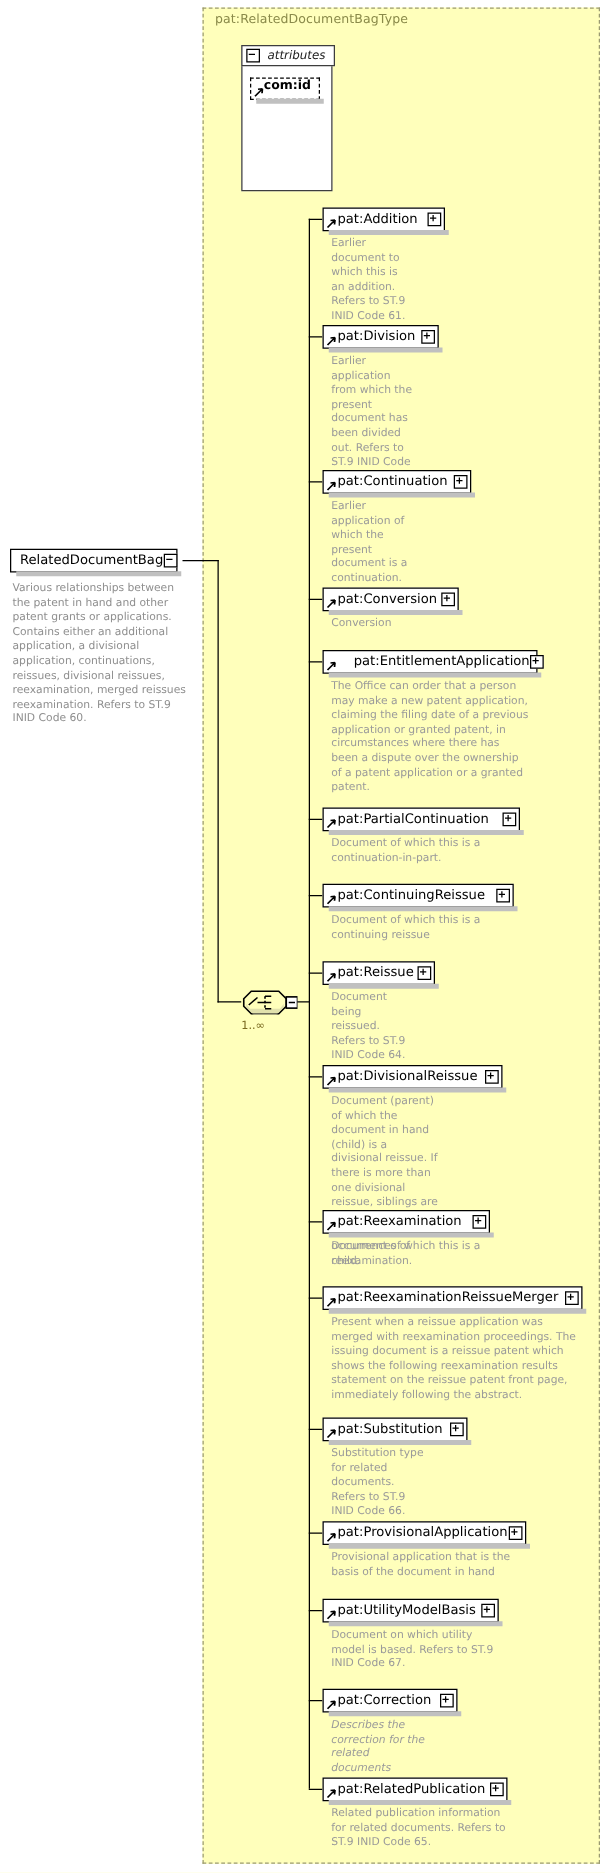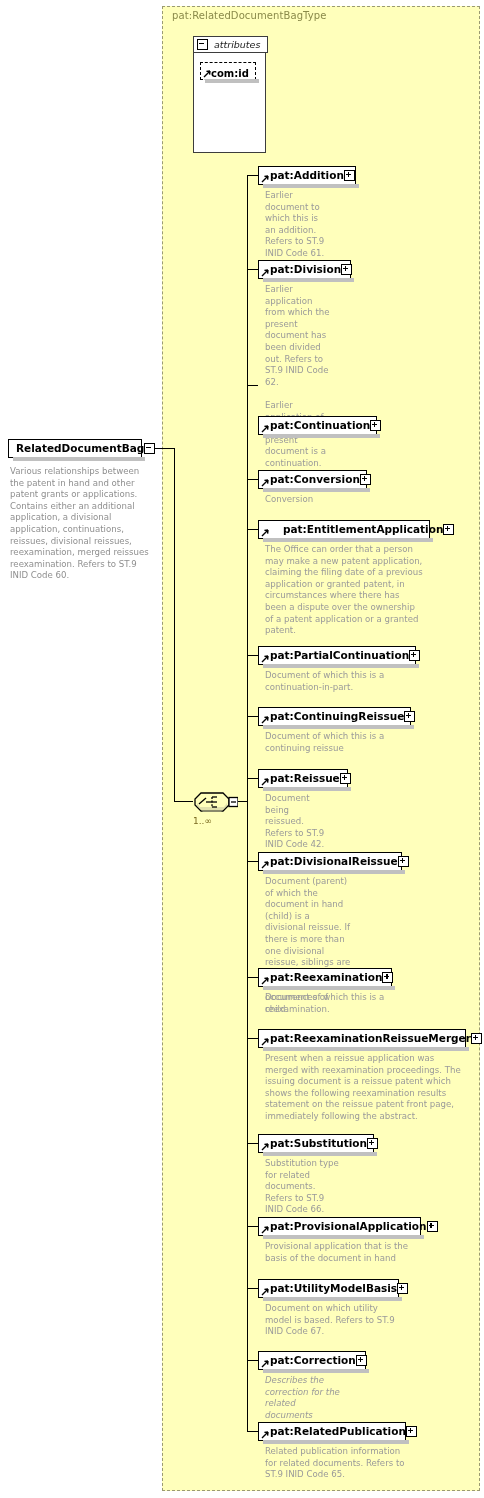--- a/index.html
+++ b/index.html
@@ -54,21 +54,21 @@
     position: absolute;
     left: 4px;
     top: 100%;
     width: 100%;
     height: 4px;
     background: #c0c0c0;
     z-index: -1;
   }
   .node .nlabel {
     font-size: 10.5px;
-    font-weight: bold;
+    font-weight: normal;
     color: #000000;
     white-space: nowrap;
     line-height: 1;
   }
   
   .ref-arrow {
     position: absolute;
     left: 2px;
     bottom: 1px;
     width: 8px;
@@ -169,21 +169,21 @@
   
   #attr-comid {
     position: absolute;
     left: 200px;
     top: 62px;
     height: 18px;
     background: #ffffff;
     border: 1.5px dashed #000000;
     box-sizing: border-box;
     display: flex;
-    align-items: flex-end;
+    align-items: flex-start;
     padding-left: 10px;
     padding-right: 6px;
     z-index: 7;
   }
   #attr-comid::after {
     content: "";
     position: absolute;
     left: 4px;
     top: 100%;
     width: 100%;
@@ -291,21 +291,21 @@
     <div class="line hline" style="left: 247px; top: 269px; width: 11px;"></div>
     <div class="node" style="left: 258px; top: 260px; width: 93px;">
       <svg class="ref-arrow" viewBox="0 0 8 8">
         <path d="M1 7 L7 1 M7 1 L3.4 1.4 M7 1 L6.6 4.6 Z" stroke="#000" stroke-width="1.4" fill="#000"></path>
       </svg>
       <span class="nlabel">pat:Division</span>
       <span class="expander plus" style="margin-left: auto;"></span>
     </div>
     <div class="doc" style="left: 265px; top: 284px; width: 68px;">Earlier application from which the present document has been divided out. Refers to ST.9 INID Code 62.</div>
     <div class="line hline" style="left: 247px; top: 385px; width: 11px;"></div>
-    <div class="node" style="left: 258px; top: 376px; width: 119px; margin-top: 40px;">
+    <div class="node" style="left: 258px; top: 376px; width: 119px;">
       <svg class="ref-arrow" viewBox="0 0 8 8">
         <path d="M1 7 L7 1 M7 1 L3.4 1.4 M7 1 L6.6 4.6 Z" stroke="#000" stroke-width="1.4" fill="#000"></path>
       </svg>
       <span class="nlabel">pat:Continuation</span>
       <span class="expander plus" style="margin-left: auto;"></span>
     </div>
     <div class="doc" style="left: 265px; top: 400px; width: 76px;">Earlier application of which the present document is a continuation. Refers to ST.9 INID Code 63.</div>
     <div class="line hline" style="left: 247px; top: 479px; width: 11px;"></div>
     <div class="node" style="left: 258px; top: 470px; width: 109px;">
       <svg class="ref-arrow" viewBox="0 0 8 8">
@@ -343,21 +343,21 @@
     </div>
     <div class="doc" style="left: 265px; top: 731px; width: 130px;">Document of which this is a continuing reissue</div>
     <div class="line hline" style="left: 247px; top: 778px; width: 11px;"></div>
     <div class="node" style="left: 258px; top: 769px; width: 90px;">
       <svg class="ref-arrow" viewBox="0 0 8 8">
         <path d="M1 7 L7 1 M7 1 L3.4 1.4 M7 1 L6.6 4.6 Z" stroke="#000" stroke-width="1.4" fill="#000"></path>
       </svg>
       <span class="nlabel">pat:Reissue</span>
       <span class="expander plus" style="margin-left: auto;"></span>
     </div>
-    <div class="doc" style="left: 265px; top: 793px; width: 62px;">Document being reissued. Refers to ST.9 INID Code 42.</div>
+    <div class="doc" style="left: 265px; top: 793px; width: 62px;">Document being reissued. Refers to ST.9 INID Code 64.</div>
     <div class="line hline" style="left: 247px; top: 861px; width: 11px;"></div>
     <div class="node" style="left: 258px; top: 852px; width: 144px;">
       <svg class="ref-arrow" viewBox="0 0 8 8">
         <path d="M1 7 L7 1 M7 1 L3.4 1.4 M7 1 L6.6 4.6 Z" stroke="#000" stroke-width="1.4" fill="#000"></path>
       </svg>
       <span class="nlabel">pat:DivisionalReissue</span>
       <span class="expander plus" style="margin-left: auto;"></span>
     </div>
     <div class="doc" style="left: 265px; top: 876px; width: 86px;">Document (parent) of which the document in hand (child) is a divisional reissue. If there is more than one divisional reissue, siblings are indicated by multiple occurrences of child.</div>
     <div class="line hline" style="left: 247px; top: 977px; width: 11px;"></div>

